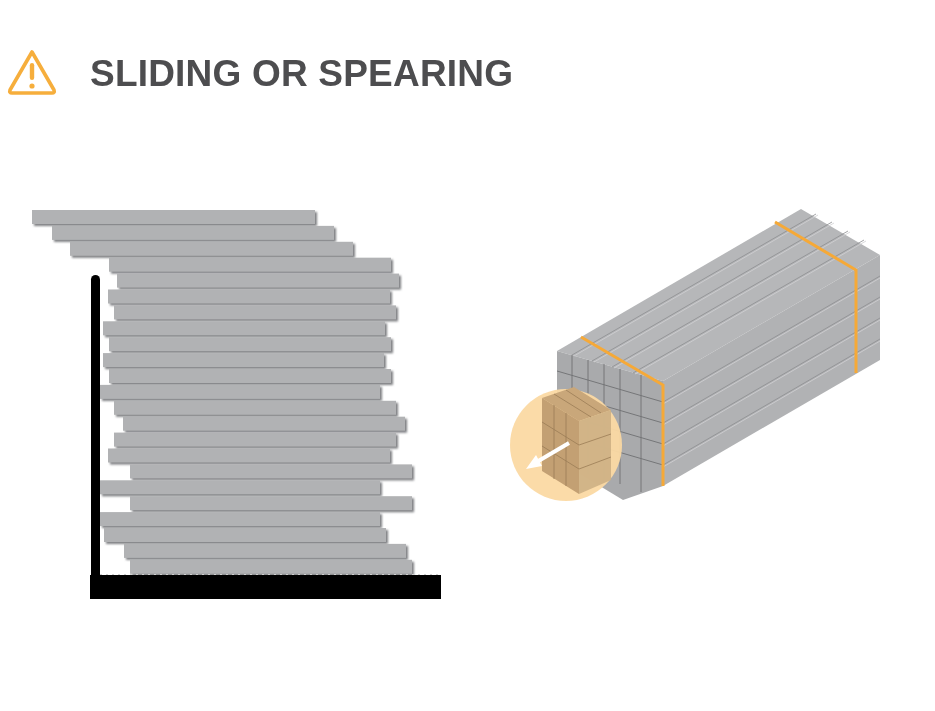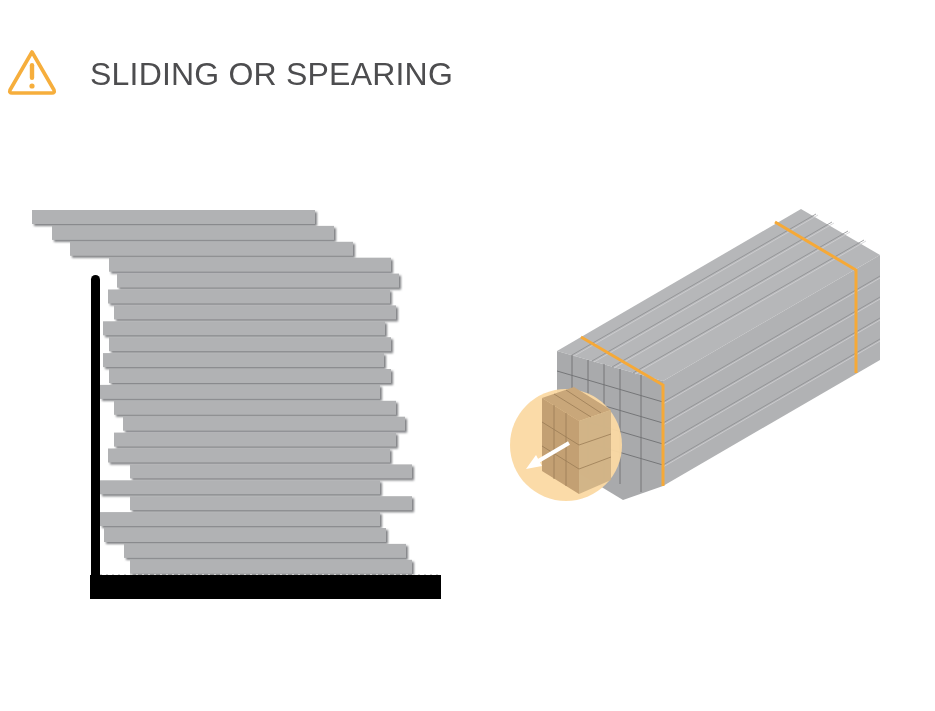--- a/index.html
+++ b/index.html
@@ -1,19 +1,19 @@
 <!DOCTYPE html>
 <html><head>
 <meta charset="utf-8">
 <style>
   html, body { margin:0; padding:0; background:#ffffff; }
   body { width:935px; height:711px; position:relative; overflow:hidden; font-family:"Liberation Sans", sans-serif; }
   .header { position:absolute; left:0; top:44px; height:60px; width:935px; }
   .warn-icon { position:absolute; left:6px; top:4px; width:52px; height:48px; }
-  .title { position:absolute; left:90px; top:14px; font-size:32px; font-weight:normal; color:#4d4d4f; letter-spacing:0.2px; line-height:32px; white-space:nowrap; }
+  .title { position:absolute; left:90px; top:14px; font-size:37px; font-weight:bold; color:#4d4d4f; letter-spacing:0.2px; line-height:32px; white-space:nowrap; }
   .scene { position:absolute; left:0; top:0; width:935px; height:711px; }
 </style>
 </head>
 <body>
 
 <div class="header">
   <svg class="warn-icon" viewBox="0 0 52 48">
     <path d="M26 4 L48 42 Q49 45 46 45 L6 45 Q3 45 4 42 Z" fill="none" stroke="#f6ae3c" stroke-width="3.6" stroke-linejoin="round"></path>
     <rect x="23.8" y="15" width="4.4" height="17" rx="2.2" fill="#f6ae3c"></rect>
     <circle cx="26" cy="38" r="2.6" fill="#f6ae3c"></circle>

